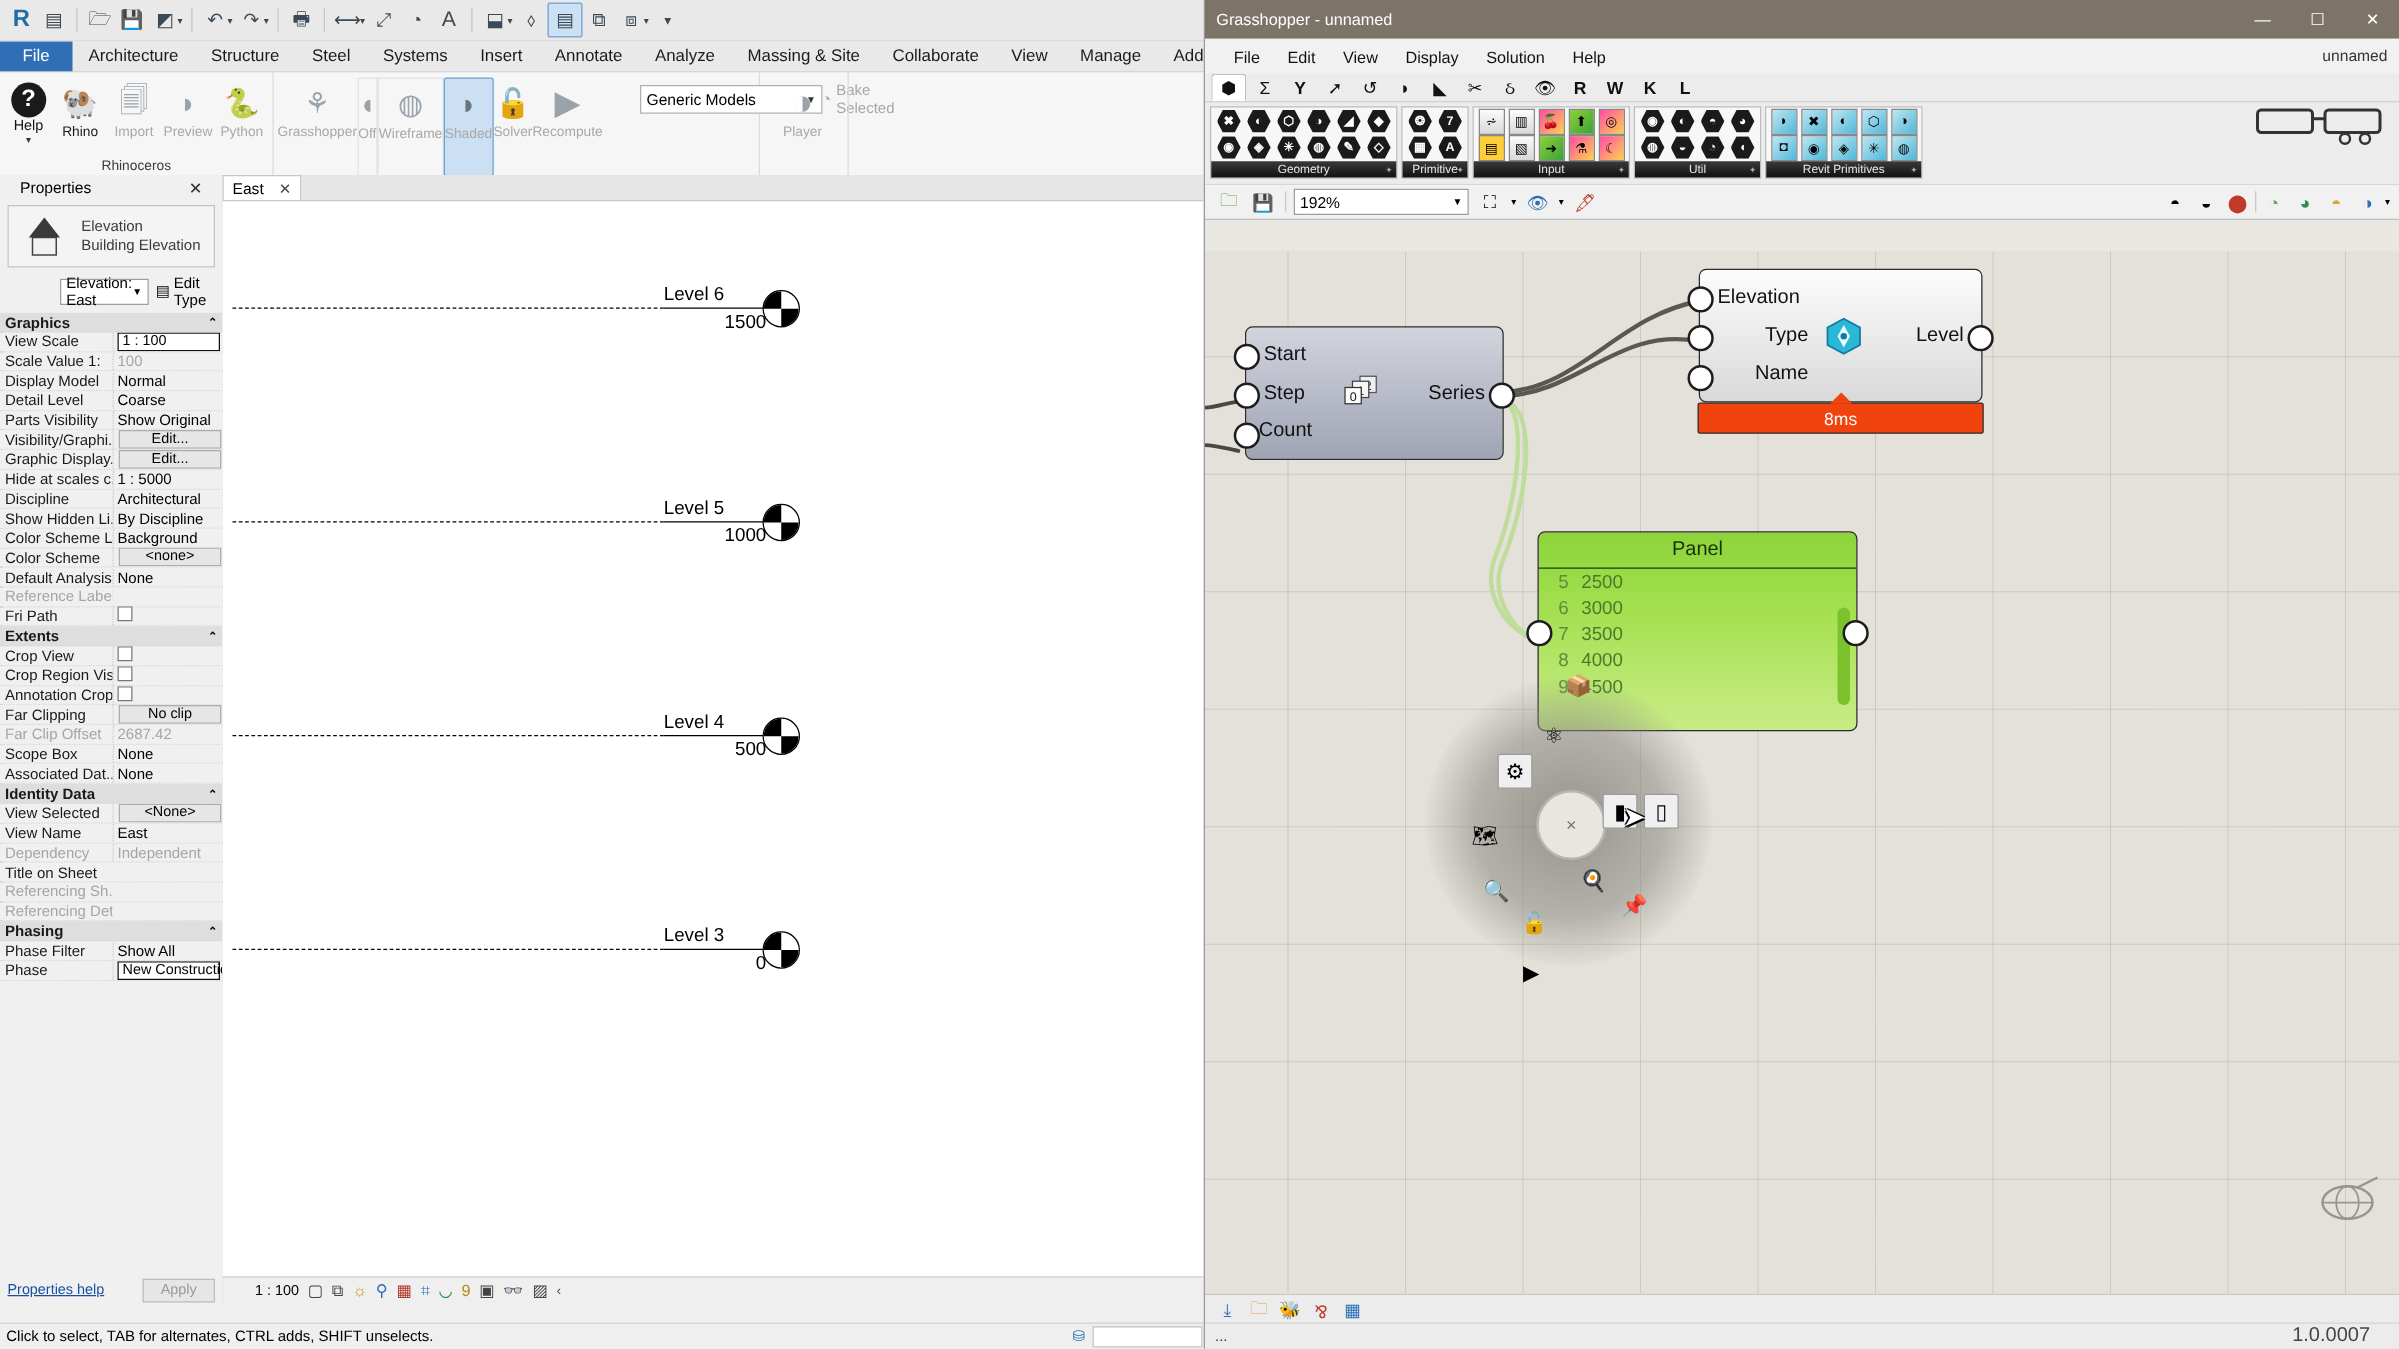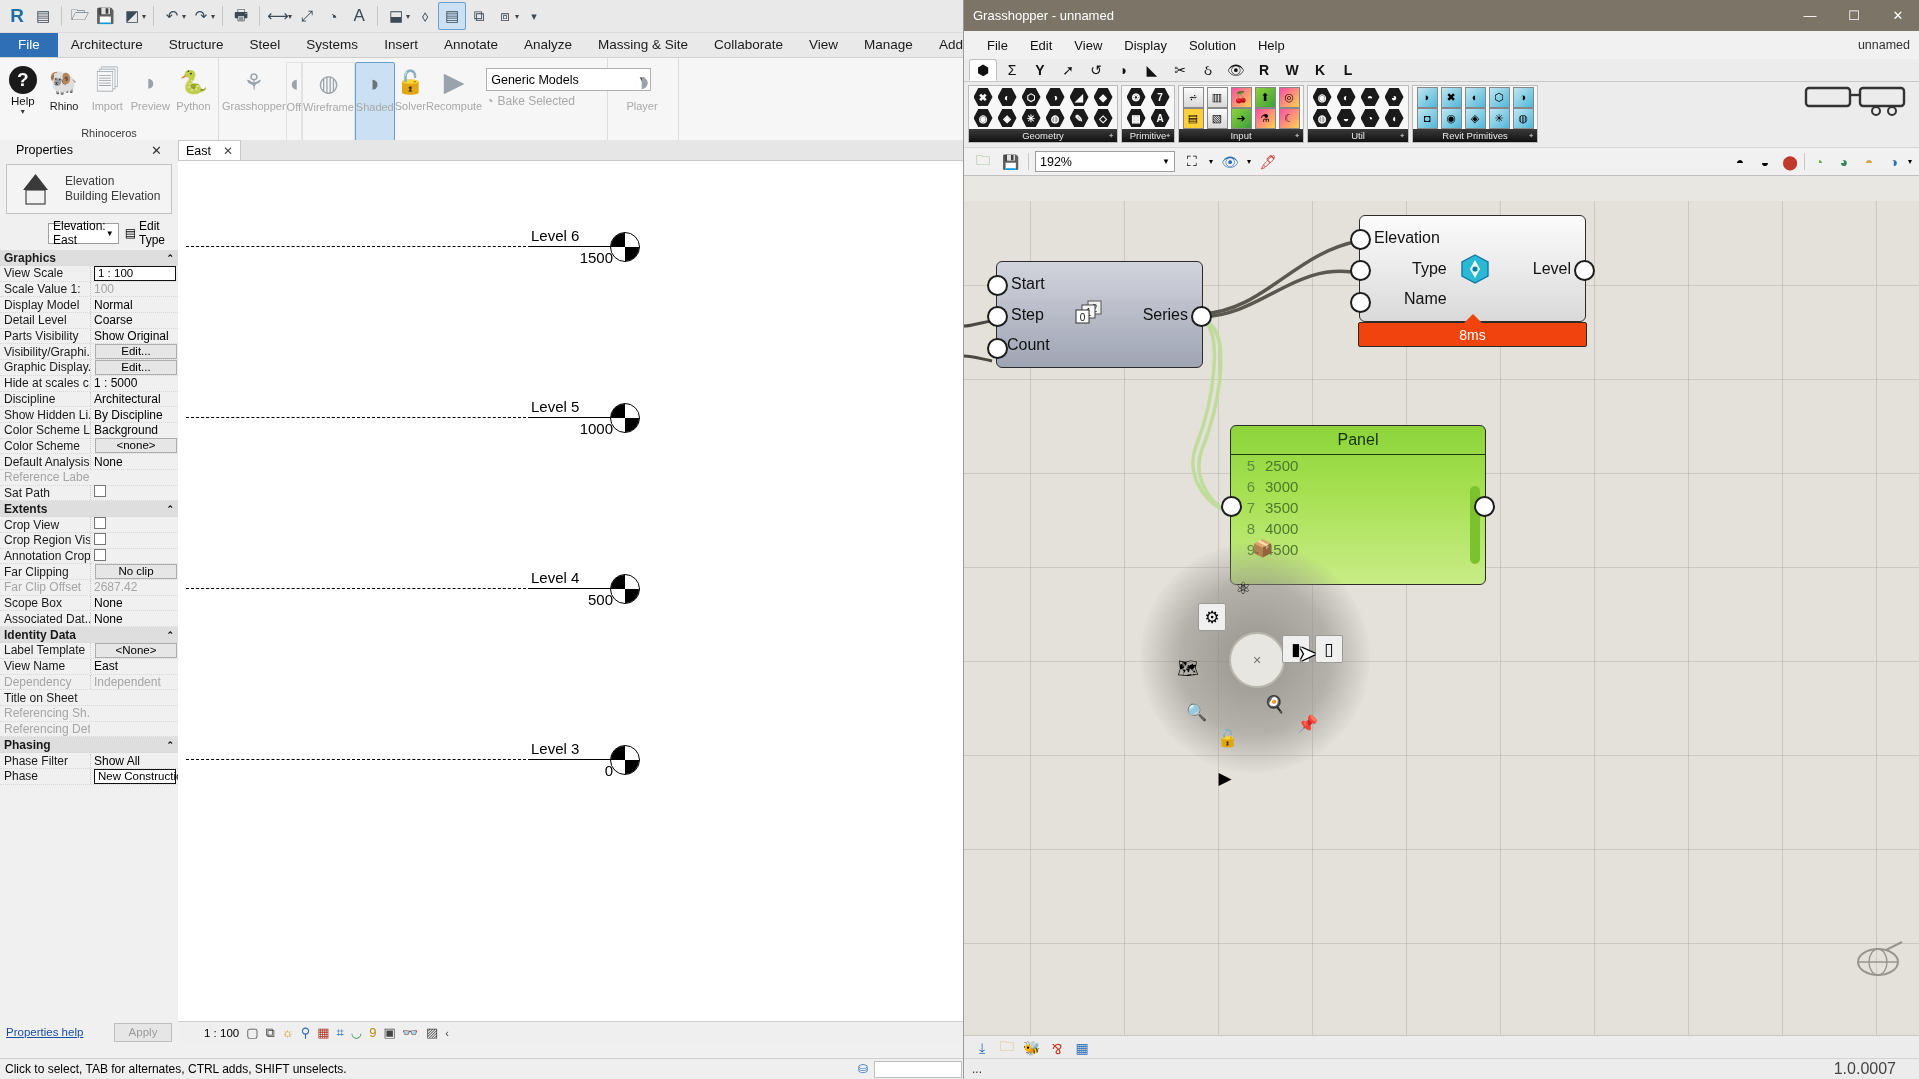--- a/index.html
+++ b/index.html
@@ -290,21 +290,21 @@
             <div class="t">Shaded</div>
           </div>
           <div class="btn">
             <div class="g">🔓</div>
             <div class="t">Solver</div>
           </div>
           <div class="btn" style="width:72px;">
             <div class="g" style="font-size:27px;">▶</div>
             <div class="t">Recompute</div>
           </div>
-          <div style="display:flex;flex-direction:column;padding-left:4px;">
+          <div style="display:flex;flex-direction:row;padding-left:4px;margin-left:26px;">
             <div class="ddsel">
               <span>Generic Models</span>
               <span class="a">▼</span>
             </div>
             <div class="bakerow">
               <span>◔</span>
               <span>Bake Selected</span>
             </div>
           </div>
         </div>
@@ -412,21 +412,21 @@
           </div>
           <div class="prow">
             <div class="k">Default Analysis...</div>
             <div class="v">None</div>
           </div>
           <div class="prow">
             <div class="k dim">Reference Label</div>
             <div class="v"></div>
           </div>
           <div class="prow">
-            <div class="k">Sat Path</div>
+            <div class="k">Fri Path</div>
             <div class="v"><span class="cbx"></span></div>
           </div>
           <div class="prow section">
             <span class="k">Extents</span>
             <span class="chev">⌃</span>
           </div>
           <div class="prow">
             <div class="k">Crop View</div>
             <div class="v"><span class="cbx"></span></div>
           </div>
@@ -454,21 +454,21 @@
           </div>
           <div class="prow">
             <div class="k">Associated Dat...</div>
             <div class="v">None</div>
           </div>
           <div class="prow section">
             <span class="k">Identity Data</span>
             <span class="chev">⌃</span>
           </div>
           <div class="prow">
-            <div class="k">Label Template</div>
+            <div class="k">View Selected</div>
             <div class="v">
               <span class="vbtn">&lt;None&gt;</span>
             </div>
           </div>
           <div class="prow">
             <div class="k">View Name</div>
             <div class="v">East</div>
           </div>
           <div class="prow">
             <div class="k dim">Dependency</div>

